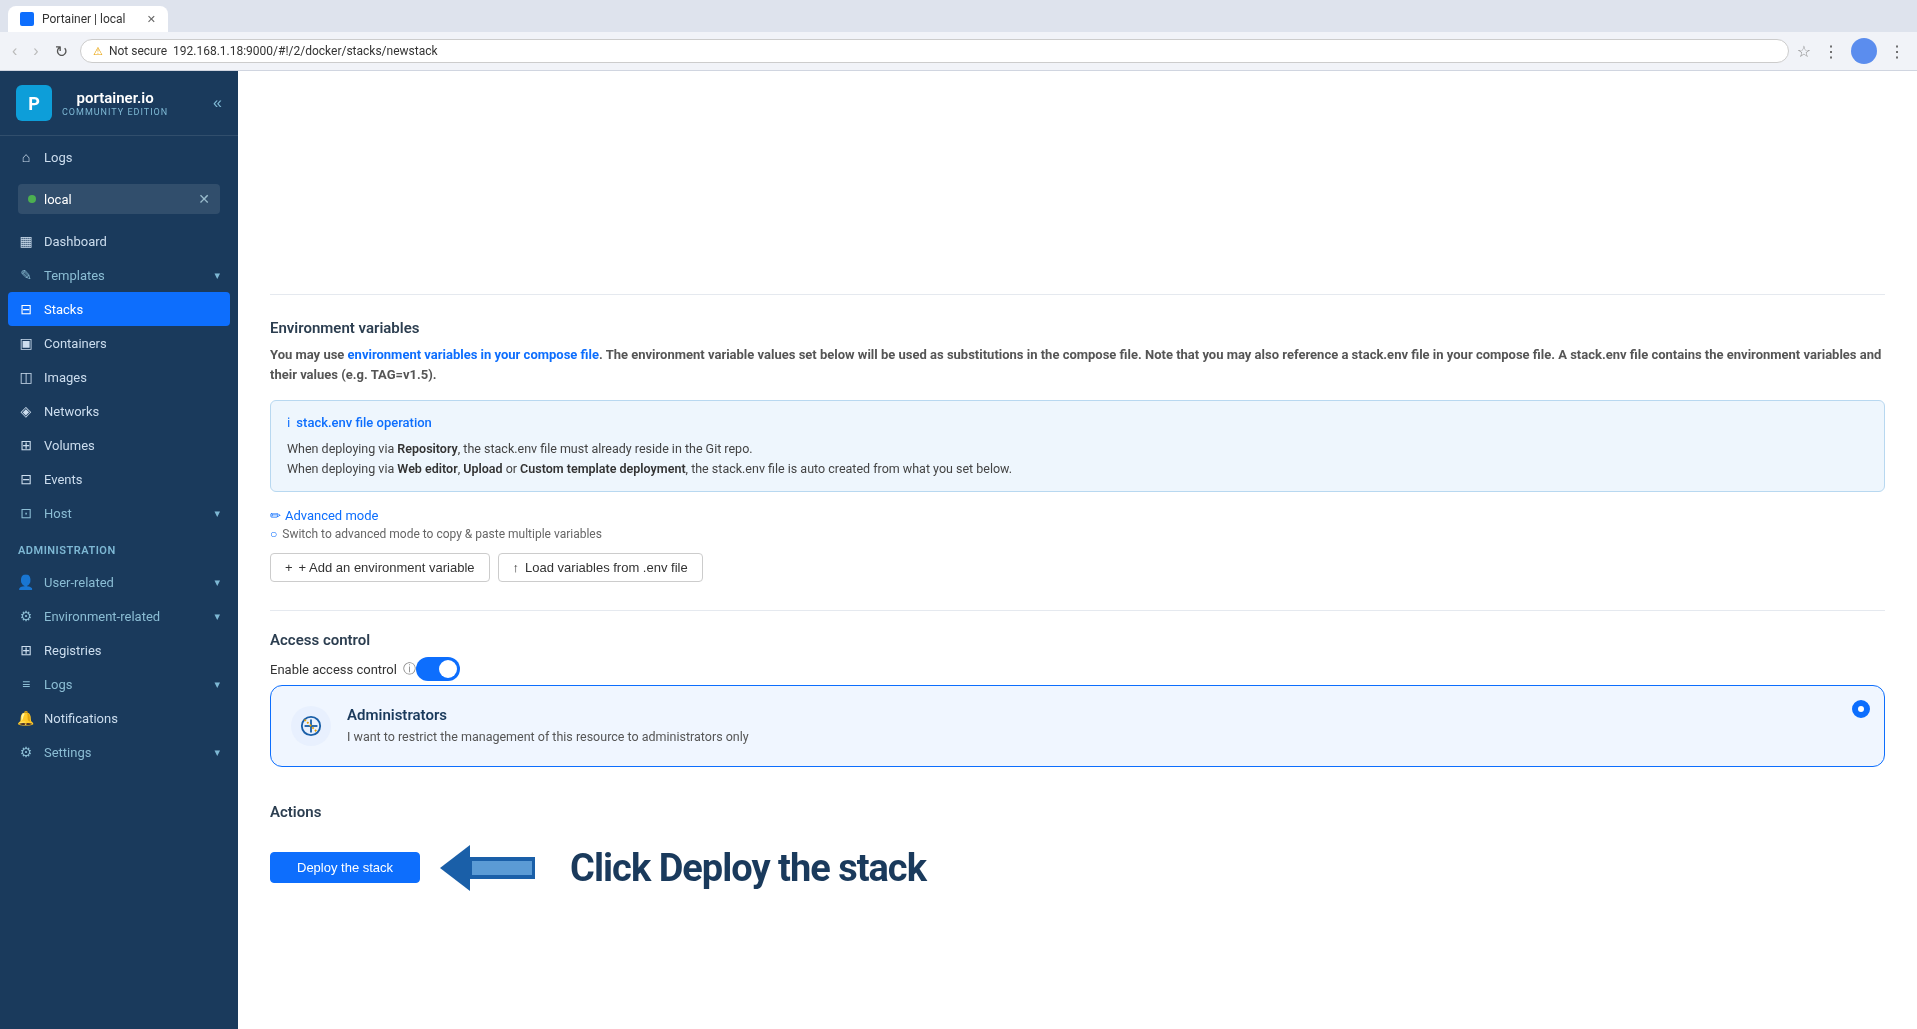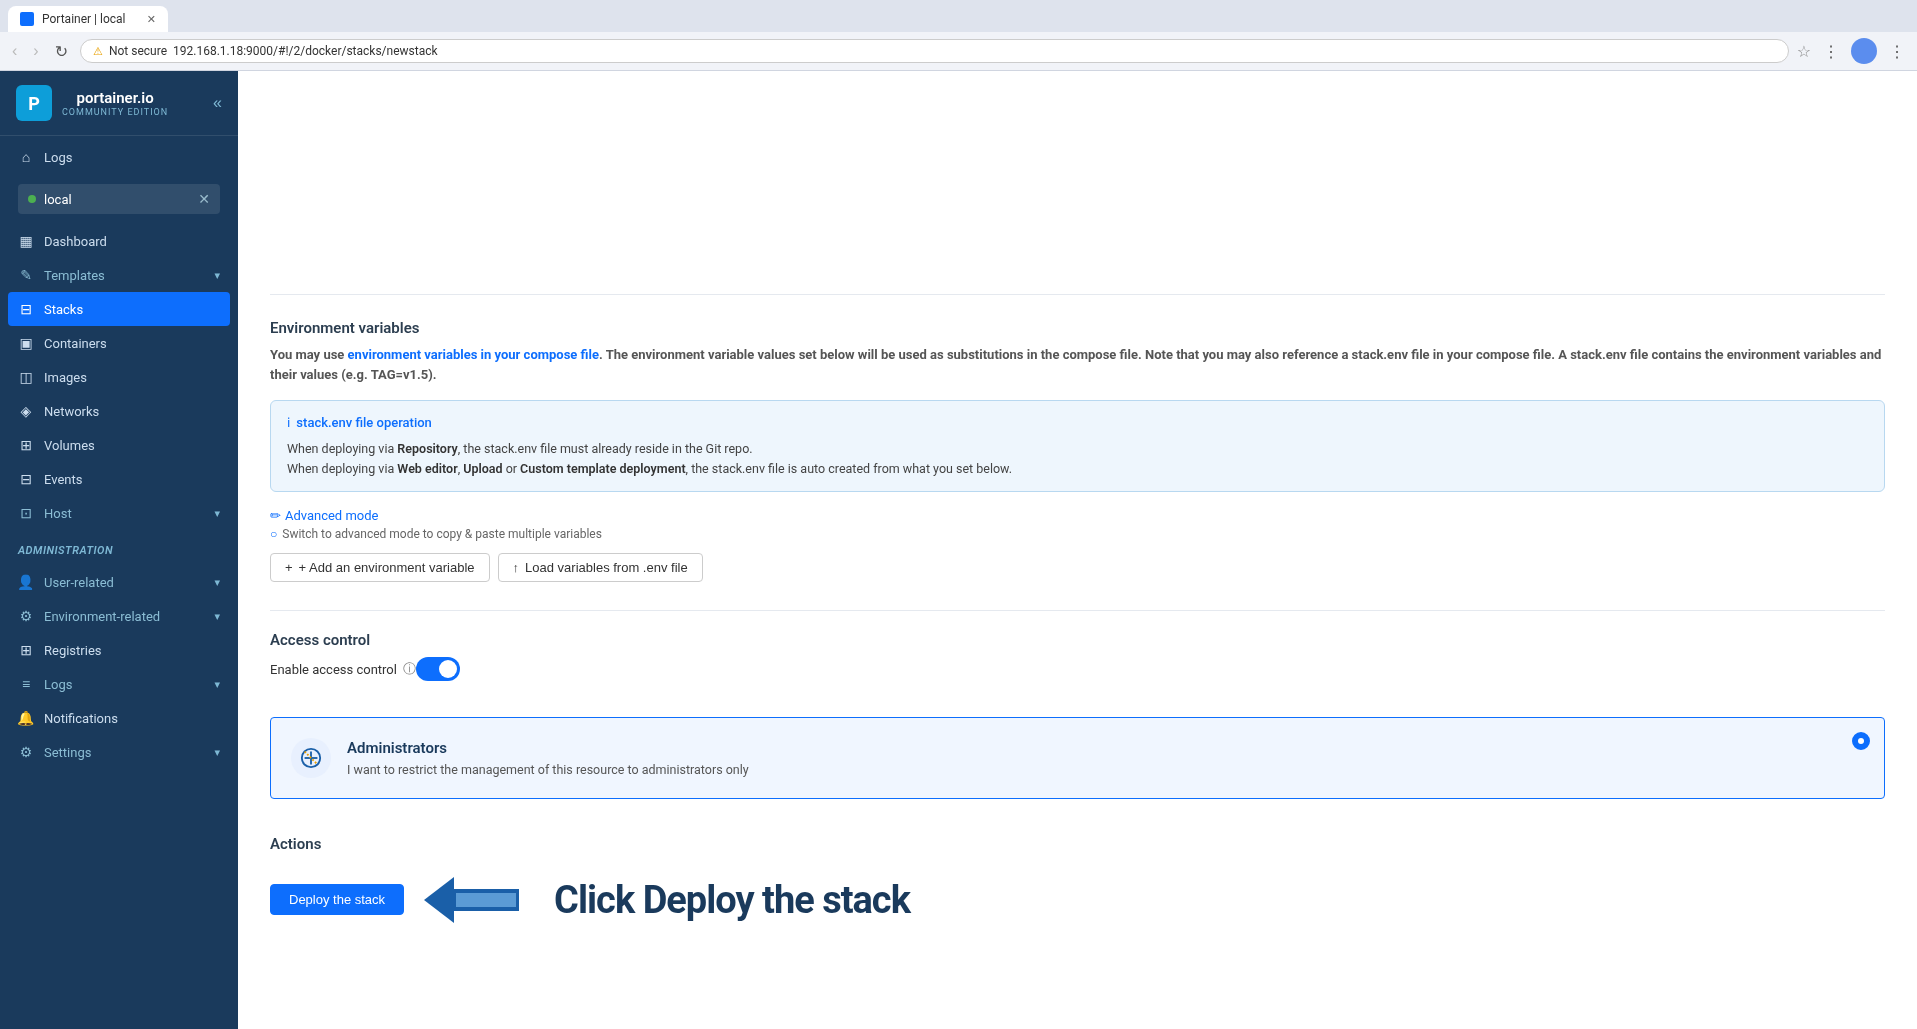--- a/index.html
+++ b/index.html
@@ -35,21 +35,21 @@
     .sidebar-item { display: flex; align-items: center; gap: 10px; padding: 9px 18px; cursor: pointer; color: #cde; font-size: 13px; transition: background 0.15s; }
     .sidebar-item.active { background: #0d6efd; color: #fff; border-radius: 4px; margin: 0 8px; padding: 9px 10px; }
     .sidebar-item-icon { width: 16px; height: 16px; display: flex; align-items: center; justify-content: center; font-size: 14px; flex-shrink: 0; }
     .sidebar-group-header { display: flex; align-items: center; gap: 10px; padding: 9px 18px; cursor: pointer; color: #8bbdd4; font-size: 13px; }
     .sidebar-group-header .chevron { margin-left: auto; font-size: 11px; color: #7eb8d4; }
     .env-section { padding: 6px 18px; }
     .env-badge { display: flex; align-items: center; gap: 8px; background: rgba(255,255,255,0.1); border-radius: 4px; padding: 7px 10px; }
     .env-dot { width: 8px; height: 8px; background: #4caf50; border-radius: 50%; }
     .env-name { color: #fff; font-size: 13px; flex: 1; }
     .env-close { background: none; border: none; cursor: pointer; color: #9bc; font-size: 14px; }
-    .admin-section-title { padding: 10px 18px 4px; color: #7eb8d4; font-size: 11px; font-weight: 600; text-transform: uppercase; letter-spacing: 0.5px; font-style: italic; }
+    .admin-section-title { padding: 10px 18px 4px; color: #7eb8d4; font-size: 11px; font-weight: 600; text-transform: uppercase; letter-spacing: 0.5px; }
 
     
     .main-content { flex: 1; overflow-y: auto; background: #f0f4fa; padding: 0; }
     .content-area { background: #fff; margin: 0; padding: 24px 32px; min-height: 100%; }
 
     
     .section-title { font-size: 15px; font-weight: 600; color: #2c3e50; margin-bottom: 8px; }
     .section-desc { font-size: 13px; color: #555; line-height: 1.5; margin-bottom: 16px; font-weight: bold; }
     .section-desc a { color: #0d6efd; text-decoration: none; }
 
@@ -60,37 +60,37 @@
     .info-box-text strong { color: #333; font-weight: 600; }
 
     
     .advanced-mode-row { display: flex; align-items: center; gap: 6px; margin-bottom: 4px; }
     .advanced-mode-link { color: #0d6efd; font-size: 13px; cursor: pointer; display: flex; align-items: center; gap: 4px; }
     .advanced-mode-hint { color: #666; font-size: 12px; display: flex; align-items: center; gap: 5px; }
 
     
     .btn-row { display: flex; gap: 8px; margin-top: 12px; margin-bottom: 28px; }
     .btn-outline { background: #fff; border: 1px solid #ccc; color: #333; border-radius: 4px; padding: 6px 14px; font-size: 13px; cursor: pointer; display: flex; align-items: center; gap: 6px; }
-    .btn-primary { background: #0d6efd; border: 1px solid #0d6efd; color: #fff; border-radius: 4px; padding: 7px 18px; font-size: 13px; cursor: pointer; font-weight: 500; }
+    .btn-primary { background: #0d6efd; border: 1px solid #0d6efd; color: #fff; border-radius: 4px; padding: 7px 26px; font-size: 13px; cursor: pointer; font-weight: 500; }
 
     
     .divider { border: none; border-top: 1px solid #e5e9ef; margin: 20px 0; }
 
     
-    .access-control-row { display: flex; align-items: center; gap: 0; margin-bottom: 36px; }
+    .access-control-row { display: flex; align-items: center; gap: 0; margin-bottom: 4px; }
     .toggle-switch { position: relative; width: 44px; height: 24px; }
     .toggle-switch input { opacity: 0; width: 0; height: 0; }
     .toggle-slider { position: absolute; cursor: pointer; top: 0; left: 0; right: 0; bottom: 0; background: #0d6efd; border-radius: 24px; transition: 0.3s; }
     .toggle-slider:before { position: absolute; content: ""; height: 18px; width: 18px; left: 3px; bottom: 3px; background: white; border-radius: 50%; transition: 0.3s; transform: translateX(20px); }
     .access-label { font-size: 13px; color: #333; display: flex; align-items: center; gap: 6px; }
     .help-icon { color: #888; font-size: 13px; cursor: pointer; }
 
     
     .access-cards { display: flex; gap: 16px; margin-bottom: 28px; }
-    .access-card { flex: 1; border: 1px solid #d0d8e8; border-radius: 4px; padding: 20px 20px; display: flex; align-items: flex-end; gap: 16px; cursor: pointer; position: relative; background: #fff; }
+    .access-card { flex: 1; border: 1px solid #d0d8e8; border-radius: 12px; padding: 20px 20px; display: flex; align-items: center; gap: 16px; cursor: pointer; position: relative; background: #fff; }
     .access-card.selected { border-color: #0d6efd; background: #f0f6ff; }
     .access-card-radio { position: absolute; top: 14px; right: 14px; width: 18px; height: 18px; border-radius: 50%; border: 2px solid #ccc; background: #fff; display: flex; align-items: center; justify-content: center; }
     .access-card-radio.checked { border-color: #0d6efd; background: #0d6efd; }
     .access-card-radio.checked::after { content: ''; width: 6px; height: 6px; background: #fff; border-radius: 50%; }
     .access-card-icon { width: 40px; height: 40px; border-radius: 50%; background: #e8f0fe; display: flex; align-items: center; justify-content: center; flex-shrink: 0; }
     .access-card-icon svg { width: 22px; height: 22px; }
     .access-card-title { font-size: 15px; font-weight: 600; color: #1a3a5c; margin-bottom: 4px; }
     .access-card-desc { font-size: 12.5px; color: #555; line-height: 1.4; }
 
     

